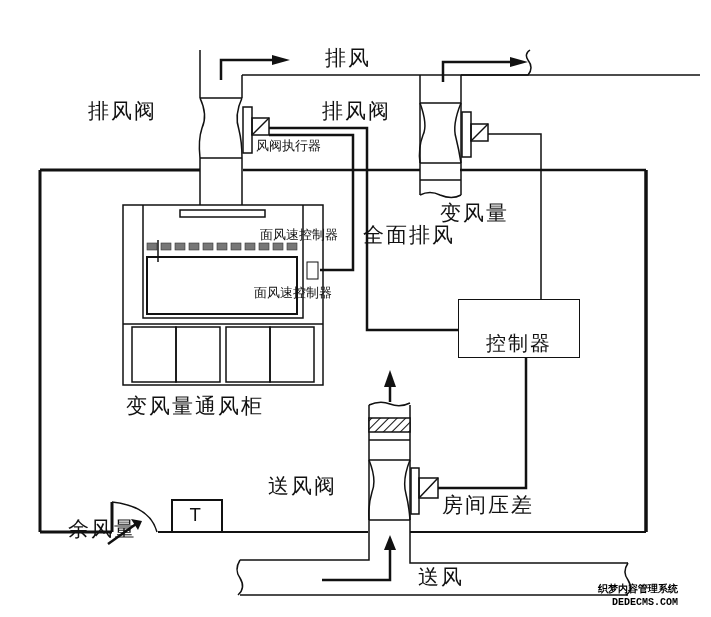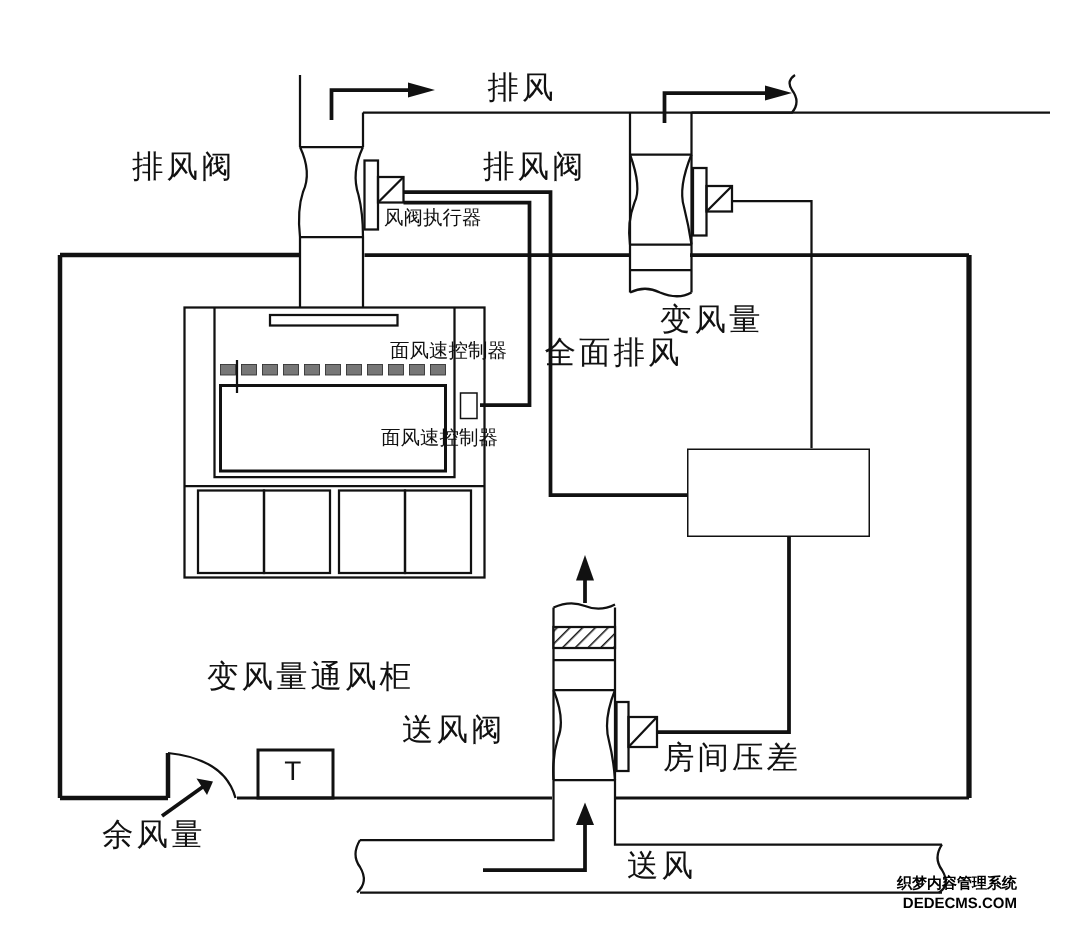--- a/index.html
+++ b/index.html
@@ -4,21 +4,21 @@
 <style>
   html, body { margin: 0; padding: 0; background: #ffffff; }
   body { width: 711px; height: 617px; position: relative; overflow: hidden; font-family: "DejaVu Serif", serif; }
   svg { position: absolute; left: 0; top: 0; }
   .lbl { position: absolute; color: #111; white-space: nowrap; font-family: "DejaVu Serif", serif; line-height: 1; }
   .big { font-size: 21px; letter-spacing: 2px; }
   .small { font-size: 13px; letter-spacing: 0px; }
   .ctrlbox { position: absolute; left: 458px; top: 299px; width: 122px; height: 59px; border: 1.5px solid #111; background: #fff; box-sizing: border-box; }
   .ctrlbox .l1 { position: absolute; left: 0; right: 0; top: 6px; text-align: center; font-size: 18px; letter-spacing: 1px; }
   .ctrlbox .l2 { position: absolute; left: 0; right: 0; top: 33px; text-align: center; font-size: 20px; letter-spacing: 2px; }
-  .wm { position: absolute; left: 598px; top: 583px; font-family: Liberation Sans, sans-serif; font-size: 10px; color: #000; text-align: right; line-height: 13px; font-weight: bold; }
+  .wm { position: absolute; left: 598px; top: 583px; font-family: Liberation Mono, monospace; font-size: 10px; color: #000; text-align: right; line-height: 13px; font-weight: bold; }
 </style>
 </head>
 <body>
 
 <svg width="711" height="617" viewBox="0 0 711 617">
   <g fill="none" stroke="#111" stroke-width="1.5">
 
     <path d="M40 170 L200 170" stroke-width="3"></path>
     <path d="M243 170 L420 170" stroke-width="2.5"></path>
     <path d="M460 170 L646 170" stroke-width="2.5"></path>
@@ -118,27 +118,28 @@
 </svg>
 
 <div class="lbl big" style="left:325px;top:48px;">排风</div>
 <div class="lbl big" style="left:88px;top:101px;">排风阀</div>
 <div class="lbl big" style="left:322px;top:101px;">排风阀</div>
 <div class="lbl small" style="left:256px;top:139px;">风阀执行器</div>
 <div class="lbl big" style="left:400px;top:203px;margin-left:40px;">变风量</div>
 <div class="lbl big" style="left:363px;top:225px;">全面排风</div>
 <div class="lbl small" style="left:260px;top:228px;">面风速控制器</div>
 <div class="lbl small" style="left:254px;top:286px;">面风速控制器</div>
-<div class="lbl big" style="left:138px;top:396px;margin-top:45px;">变风量通风柜</div>
+<div class="lbl big" style="left:126px;top:396px;">变风量通风柜</div>
 
 <div class="ctrlbox">
+  <div class="lbl l2">控制器</div>
 </div>
 
 <div class="lbl big" style="left:268px;top:476px;">送风阀</div>
 <div class="lbl big" style="left:442px;top:495px;">房间压差</div>
-<div class="lbl big" style="left:68px;top:546px;">余风量</div>
+<div class="lbl big" style="left:68px;top:519px;">余风量</div>
 <div class="lbl big" style="left:418px;top:567px;text-align:right;">送风</div>
 <div class="lbl" style="left:190px;top:507px;font-family:'DejaVu Sans',sans-serif;font-size:17px;">T</div>
 
 <div class="wm">
   <div>织梦内容管理系统</div>
   <div>DEDECMS.COM</div>
 </div>
 
 </body></html>

